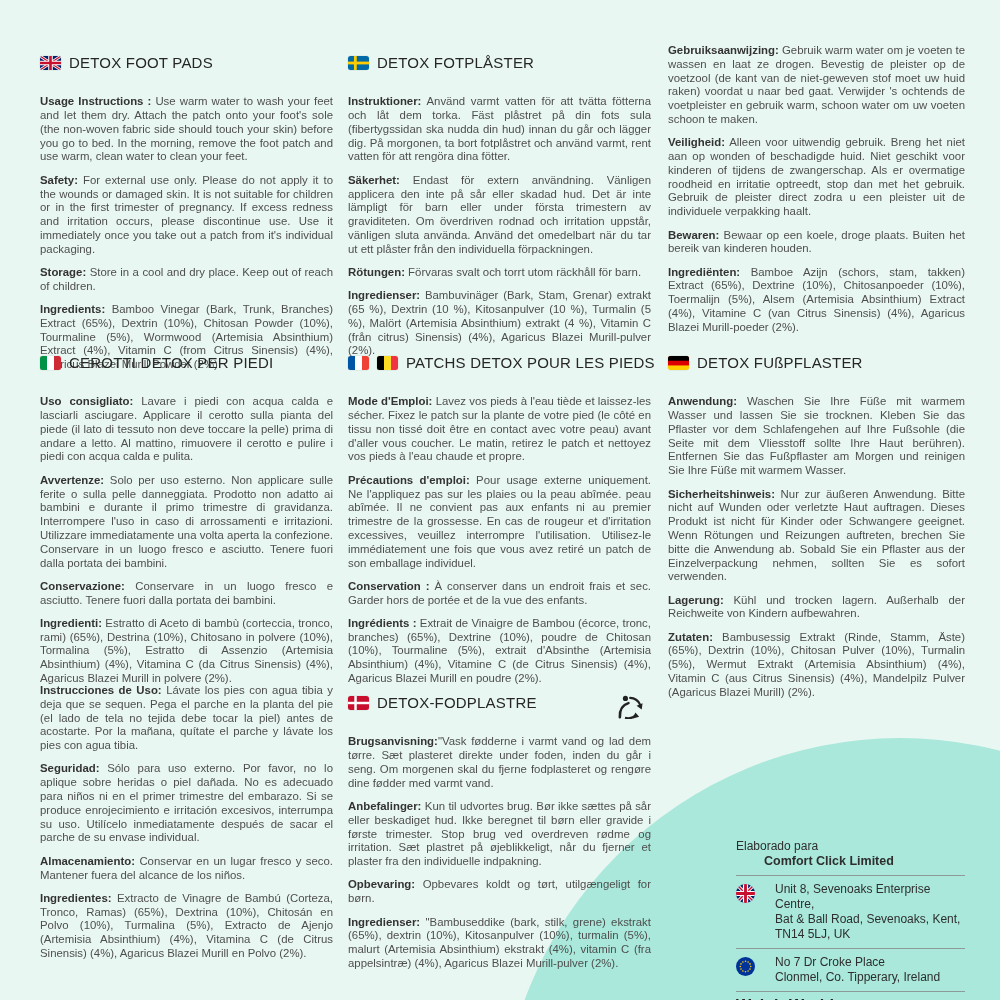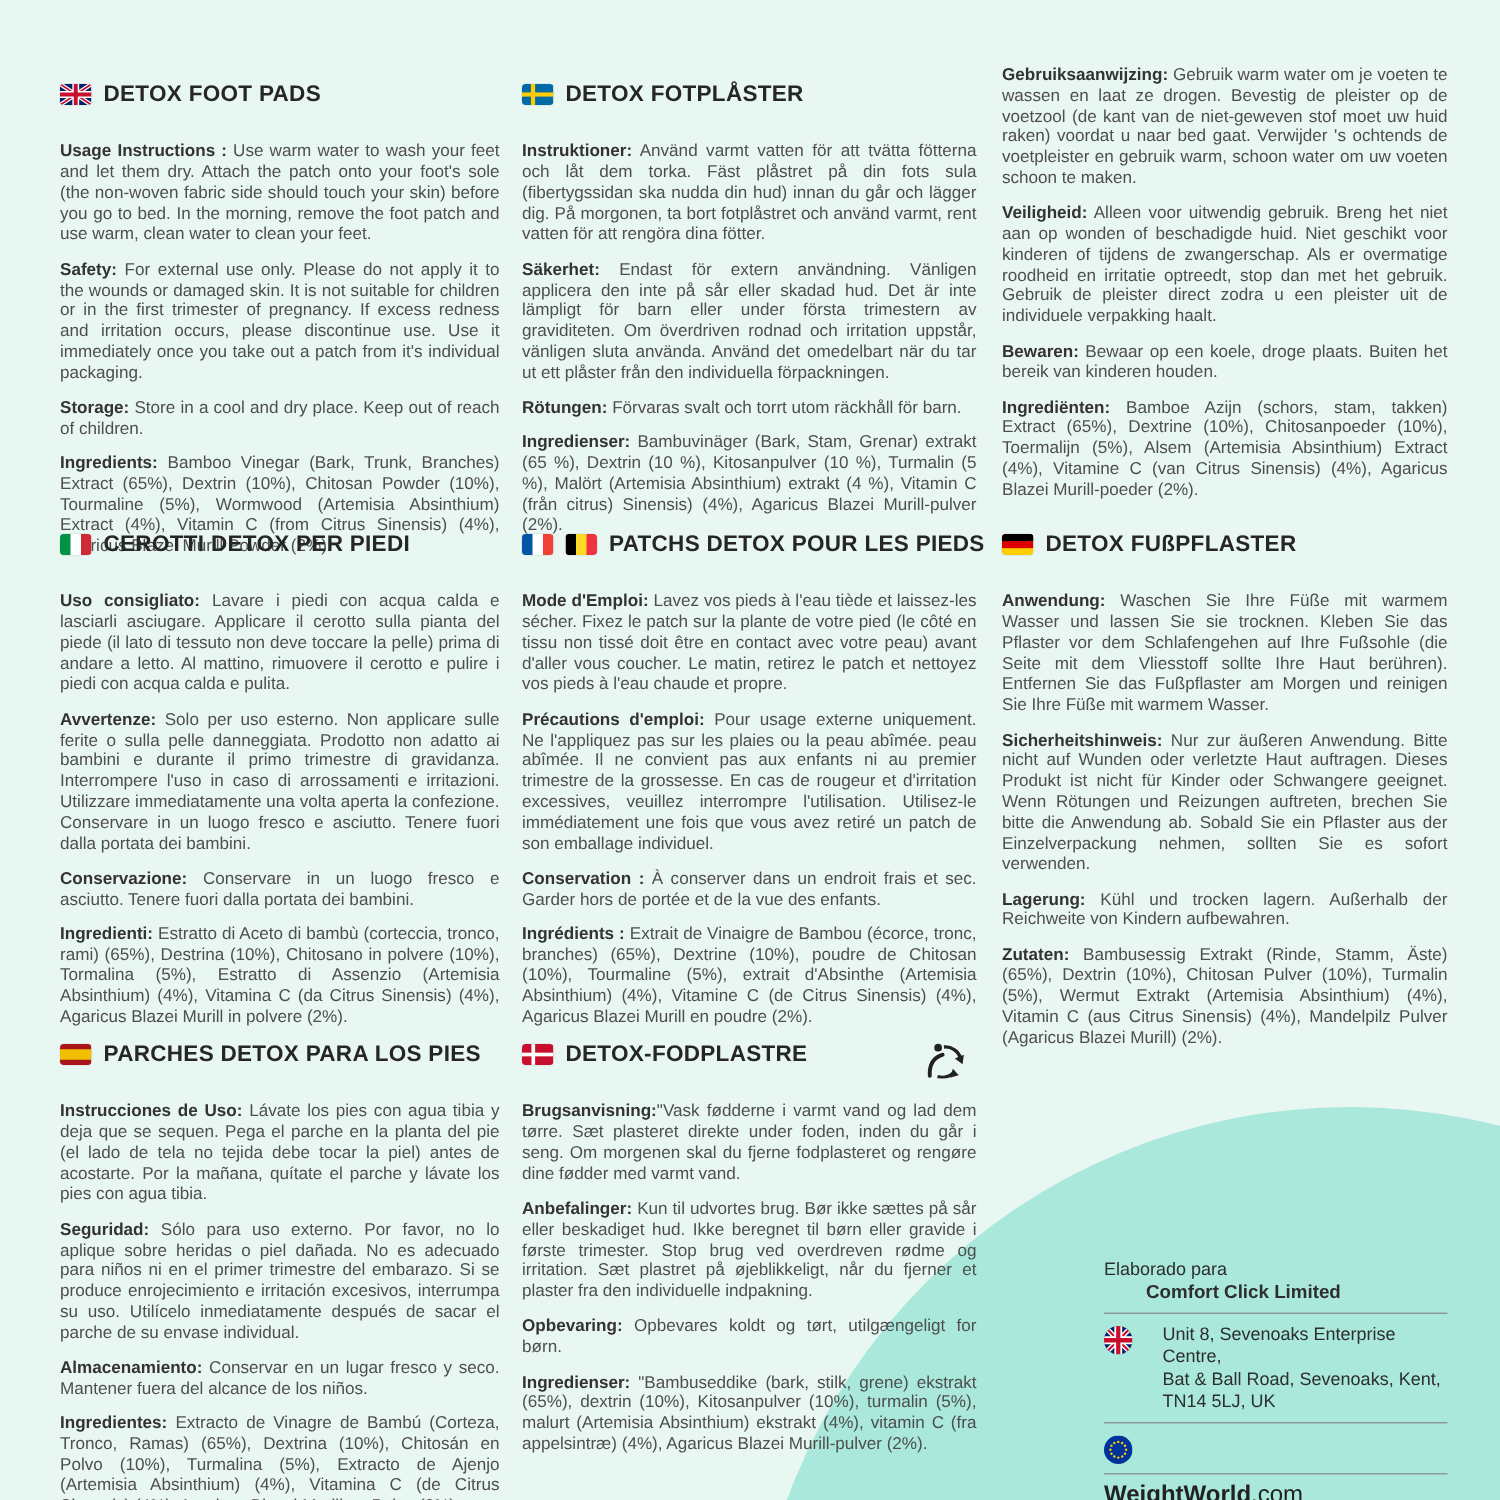--- a/index.html
+++ b/index.html
@@ -1,21 +1,21 @@
 <!DOCTYPE html>
 <html><head>
 <meta charset="utf-8">
 <style>
   html,body{margin:0;padding:0;}
   body{font-family:"Liberation Sans",sans-serif;}
   #label-sheet{position:relative;width:1000px;height:1000px;overflow:hidden;background:#e9f7f2;}
   .decor-circle{position:absolute;left:500px;top:738px;width:800px;height:800px;border-radius:50%;background:#a9e8db;}
   .sec{position:absolute;width:293px;color:#4e4e4e;font-size:11.4px;line-height:13.8px;text-align:justify;}
   .sec-head{display:flex;align-items:center;gap:8px;margin-bottom:13px;}
-  .sec-title{font-size:15px;font-weight:700;color:#262626;letter-spacing:.2px;white-space:nowrap;margin-top:12px;}
+  .sec-title{font-size:15px;font-weight:400;color:#262626;letter-spacing:.2px;white-space:nowrap;margin-top:12px;}
   .flag{display:inline-block;width:21px;height:14px;border-radius:2.5px;overflow:hidden;flex:0 0 auto;box-shadow:0 0 0 .5px rgba(0,0,0,.08);}
   .flag svg{display:block;width:100%;height:100%;}
   .para{margin:0 0 9.5px 0;}
   .para b{color:#333;font-weight:700;}
   .triman-wrap{text-align:right;margin-top:3px;padding-right:6px;}
   .footer{position:absolute;left:736px;top:839px;width:229px;color:#2e2e2e;font-size:12px;line-height:15px;text-align:left;}
   .footer .pre-line{font-weight:400;}
   .footer .company{font-weight:700;font-size:12.5px;margin-left:28px;}
   .f-rule{border:none;border-top:1px solid #8d9a97;margin:6px 0;}
   .addr-row{display:flex;gap:20px;align-items:flex-start;}
@@ -144,29 +144,20 @@
       </span>
       <h2 class="sec-title">DETOX FUßPFLASTER</h2>
     </div>
     <p class="para"><b>Anwendung:</b> <span>Waschen Sie Ihre Füße mit warmem Wasser und lassen Sie sie trocknen. Kleben Sie das Pflaster vor dem Schlafengehen auf Ihre Fußsohle (die Seite mit dem Vliesstoff sollte Ihre Haut berühren). Entfernen Sie das Fußpflaster am Morgen und reinigen Sie Ihre Füße mit warmem Wasser.</span></p>
     <p class="para"><b>Sicherheitshinweis:</b> <span>Nur zur äußeren Anwendung. Bitte nicht auf Wunden oder verletzte Haut auftragen. Dieses Produkt ist nicht für Kinder oder Schwangere geeignet. Wenn Rötungen und Reizungen auftreten, brechen Sie bitte die Anwendung ab. Sobald Sie ein Pflaster aus der Einzelverpackung nehmen, sollten Sie es sofort verwenden.</span></p>
     <p class="para"><b>Lagerung:</b> <span>Kühl und trocken lagern. Außerhalb der Reichweite von Kindern aufbewahren.</span></p>
     <p class="para"><b>Zutaten:</b> <span>Bambusessig Extrakt (Rinde, Stamm, Äste) (65%), Dextrin (10%), Chitosan Pulver (10%), Turmalin (5%), Wermut Extrakt (Artemisia Absinthium) (4%), Vitamin C (aus Citrus Sinensis) (4%), Mandelpilz Pulver (Agaricus Blazei Murill) (2%).</span></p>
   </section>
 
   <section class="sec" id="sec-es">
-    <div class="sec-head">
-      <span class="flag">
-        <svg viewBox="0 0 60 40">
-            <rect width="60" height="40" fill="#AA151B"></rect>
-            <rect y="10" width="60" height="20" fill="#F1BF00"></rect>
-          </svg>
-      </span>
-      <h2 class="sec-title">PARCHES DETOX PARA LOS PIES</h2>
-    </div>
     <p class="para"><b>Instrucciones de Uso:</b> <span>Lávate los pies con agua tibia y deja que se sequen. Pega el parche en la planta del pie (el lado de tela no tejida debe tocar la piel) antes de acostarte. Por la mañana, quítate el parche y lávate los pies con agua tibia.</span></p>
     <p class="para"><b>Seguridad:</b> <span>Sólo para uso externo. Por favor, no lo aplique sobre heridas o piel dañada. No es adecuado para niños ni en el primer trimestre del embarazo. Si se produce enrojecimiento e irritación excesivos, interrumpa su uso. Utilícelo inmediatamente después de sacar el parche de su envase individual.</span></p>
     <p class="para"><b>Almacenamiento:</b> <span>Conservar en un lugar fresco y seco. Mantener fuera del alcance de los niños.</span></p>
     <p class="para"><b>Ingredientes:</b> <span>Extracto de Vinagre de Bambú (Corteza, Tronco, Ramas) (65%), Dextrina (10%), Chitosán en Polvo (10%), Turmalina (5%), Extracto de Ajenjo (Artemisia Absinthium) (4%), Vitamina C (de Citrus Sinensis) (4%), Agaricus Blazei Murill en Polvo (2%).</span></p>
   </section>
 
   <section class="sec" id="sec-da">
     <div class="sec-head">
       <span class="flag">
         <svg viewBox="0 0 60 40">
@@ -224,17 +215,21 @@
               <circle cx="25.5" cy="29.5" r="1.7"></circle>
               <circle cx="20" cy="31" r="1.7"></circle>
               <circle cx="14.5" cy="29.5" r="1.7"></circle>
               <circle cx="10.5" cy="25.5" r="1.7"></circle>
               <circle cx="9" cy="20" r="1.7"></circle>
               <circle cx="10.5" cy="14.5" r="1.7"></circle>
               <circle cx="14.5" cy="10.5" r="1.7"></circle>
             </g>
           </svg>
       </span>
+      <div>
+        <div>No 7 Dr Croke Place</div>
+        <div>Clonmel, Co. Tipperary, Ireland</div>
+      </div>
     </div>
     <hr class="f-rule">
     <div class="brand"><b>WeightWorld</b><span>.com</span></div>
   </div>
 </div>
 
 </body></html>

